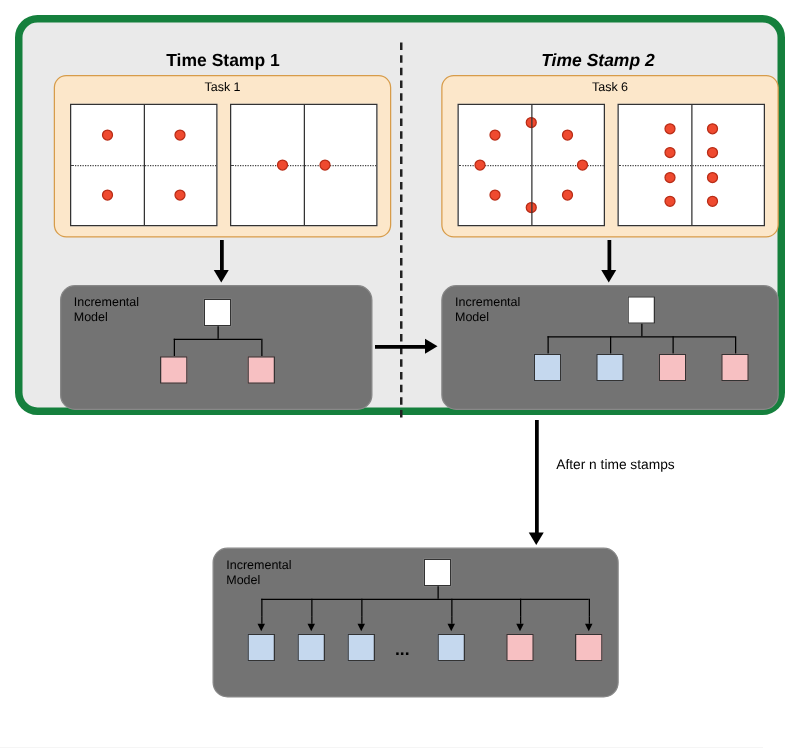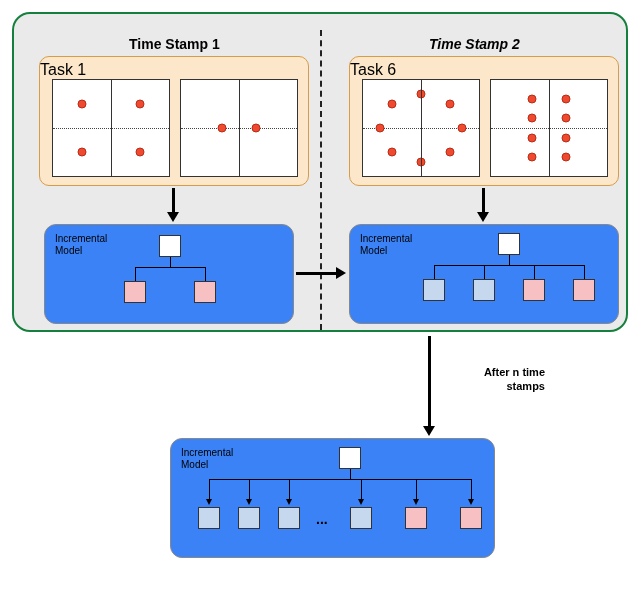--- a/index.html
+++ b/index.html
@@ -12,21 +12,21 @@
     height: 598px;
     position: relative;
   }
   .outer-panel {
     position: absolute;
     top: 12px;
     left: 12px;
     width: 616px;
     height: 320px;
     background: #eaeaea;
-    border: 2px solid #15803d;
+    border: 6px solid #15803d;
     border-radius: 18px;
   }
   .divider {
     position: absolute;
     top: 16px;
     left: 50%;
     height: 300px;
     border-left: 2px dashed #222;
   }
   .ts-label {
@@ -46,21 +46,22 @@
     background: #fce7ca;
     border: 1px solid #d79c4a;
     border-radius: 10px;
   }
   .task-box.left { left: 25px; }
   .task-box.right { left: 335px; }
   .task-label {
     position: absolute;
     top: 4px;
     width: 100%;
-    font-size: 16px;
+    text-align: center;
+    font-size: 10px;
   }
   .task-grid {
     position: absolute;
     top: 22px;
     width: 118px;
     height: 98px;
     background: #fff;
     border: 1px solid #333;
   }
   .task-grid.g1 { left: 12px; }
@@ -82,21 +83,21 @@
     width: 9px;
     height: 9px;
     border-radius: 50%;
     background: #ef4a2f;
     border: 1px solid #b82c16;
     transform: translate(-50%, -50%);
   }
 
   .model-box {
     position: absolute;
-    background: #3b82f6;
+    background: #737373;
     border: 1px solid #888;
     border-radius: 12px;
     padding: 6px;
   }
   .mb1 { top: 210px; left: 30px; width: 250px; height: 100px; }
   .mb2 { top: 210px; left: 335px; width: 270px; height: 100px; }
   .mb3 { top: 438px; left: 170px; width: 325px; height: 120px; }
 
   .model-label {
     position: absolute;
@@ -150,23 +151,23 @@
     border-right: 3px solid transparent;
     border-top: 6px solid #000;
   }
   .small-shaft { position: absolute; width: 1px; background:#000; height: 6px; }
 
   .after-label {
     position: absolute;
     top: 365px;
     left: 445px;
     font-size: 11px;
-    font-weight: bold;
+    font-weight: normal;
     width: 100px;
-    text-align: right;
+    text-align: left;
     line-height: 14px;
   }
   .ellipsis {
     position: absolute;
     font-size: 14px;
     font-weight: bold;
   }
 </style>
 </head>
 <body>

